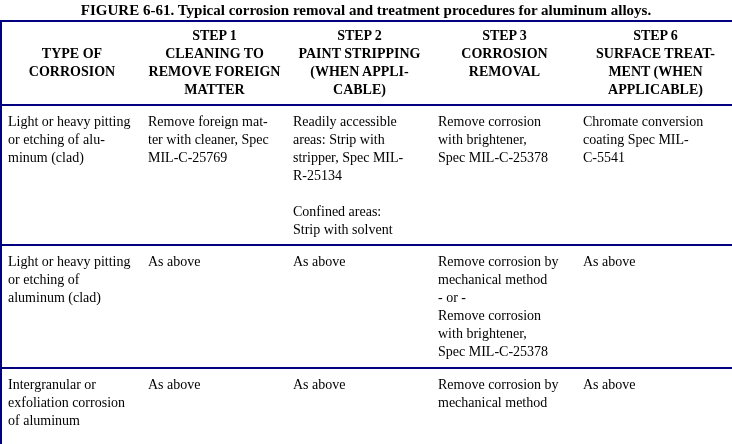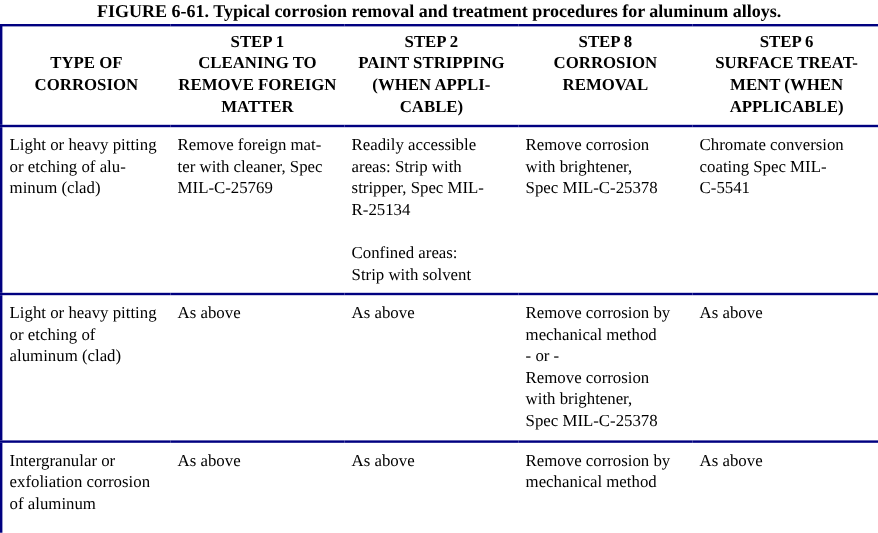--- a/index.html
+++ b/index.html
@@ -96,21 +96,21 @@
 REMOVE FOREIGN
 MATTER</div>
     </th>
     <th>
       <div class="step-label">STEP 2</div>
       <div class="header-label">PAINT STRIPPING
 (WHEN APPLI-
 CABLE)</div>
     </th>
     <th>
-      <div class="step-label">STEP 8</div>
+      <div class="step-label">STEP 3</div>
       <div class="header-label">CORROSION
 REMOVAL</div>
     </th>
     <th>
       <div class="step-label">STEP 6</div>
       <div class="header-label">SURFACE TREAT-
 MENT (WHEN
 APPLICABLE)</div>
     </th>
   </tr>

